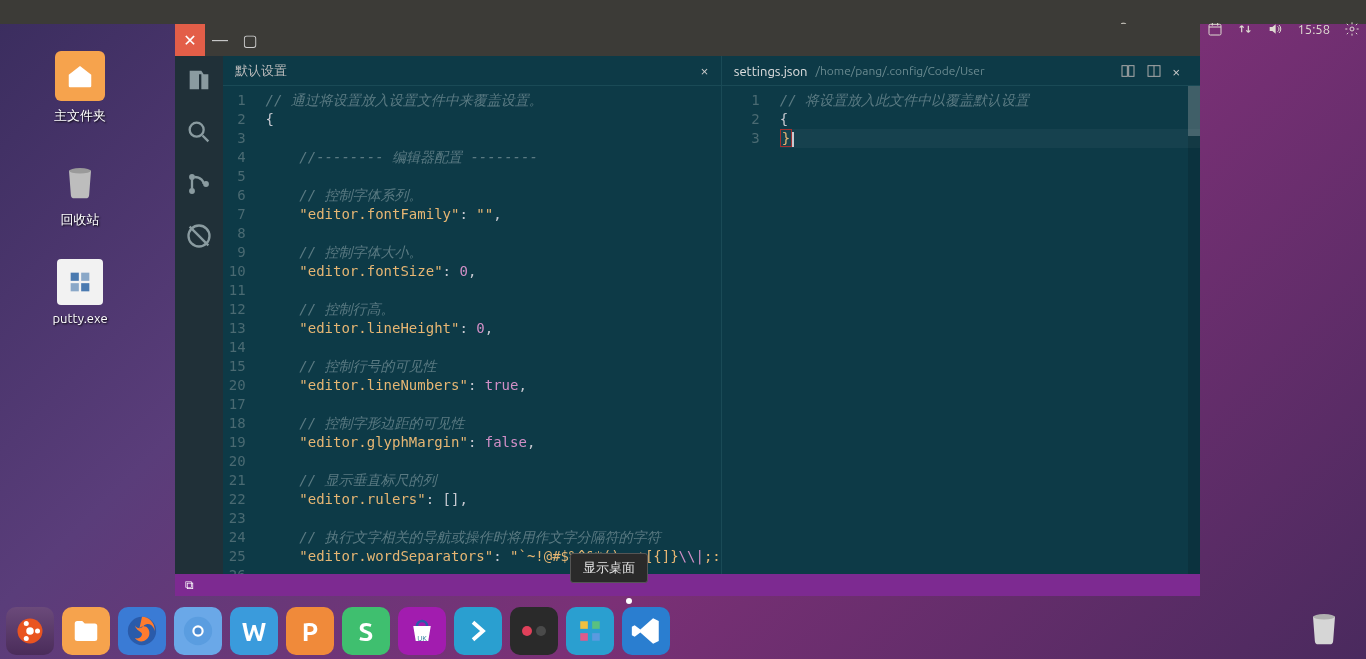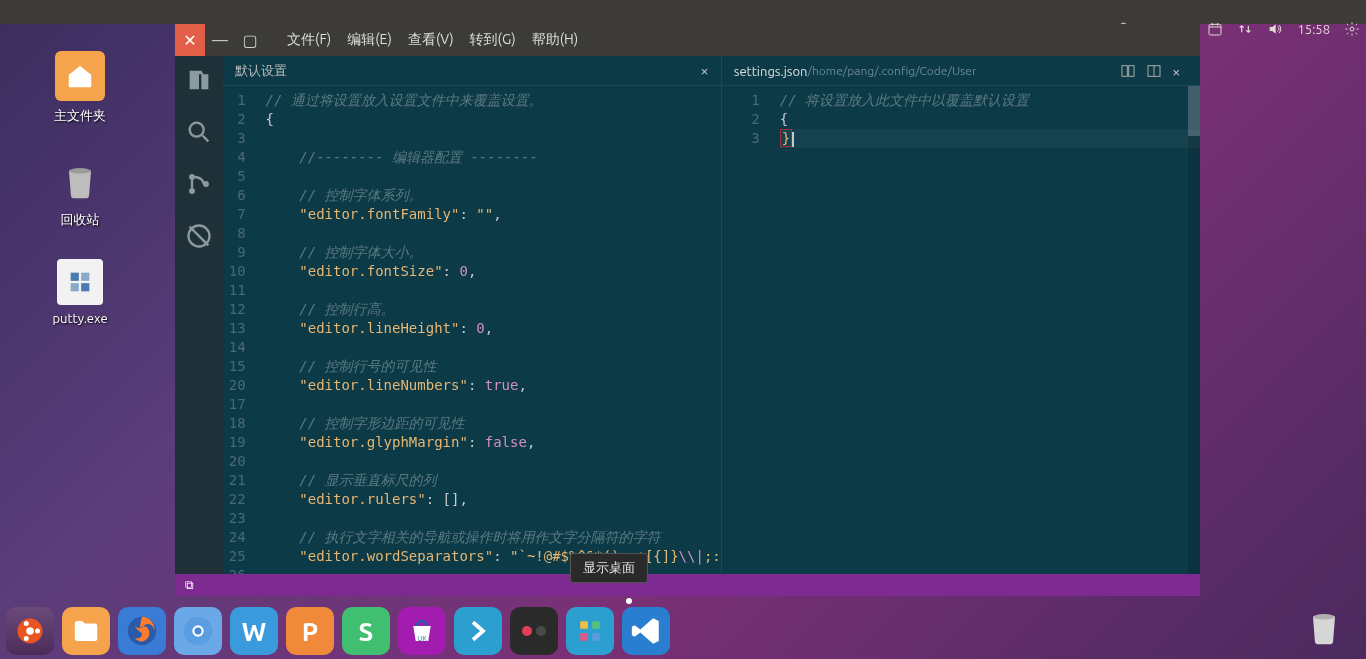--- a/index.html
+++ b/index.html
@@ -46,21 +46,21 @@
 .activitybar { width:48px; background:#203038; display:flex; flex-direction:column; align-items:center; padding-top:10px; gap:24px; }
 .activitybar .aicn { width:28px; height:28px; fill:#8a9ba0; cursor:pointer; }
 
 .editors { flex:1; display:flex; }
 .editor-pane { flex:1; display:flex; flex-direction:column; min-width:0; position:relative; }
 .pane-left { flex: 1.02; }
 .pane-right { flex: 0.98; border-left:1px solid #1a4a56; }
 
 .tabbar { height:30px; background:#0d3a47; display:flex; align-items:center; padding:0 12px; color:#bbb; font-size:13px; border-bottom:1px solid #1a4a56; }
 .tabbar .close { margin-left:auto; cursor:pointer; color:#ccc; font-size:15px; }
-.tabbar .path { color:#6a8a90; font-size:12px; margin-left:0; }
+.tabbar .path { color:#6a8a90; font-size:12px; margin-left:8px; }
 .tab-actions { margin-left:auto; display:flex; gap:10px; align-items:center; }
 .tab-actions svg, .tab-actions .close { width:16px; height:16px; fill:#aaa; cursor:pointer; }
 
 .code-area { flex:1; display:flex; font-family: "Consolas","DejaVu Sans Mono",monospace; font-size:14px; overflow:hidden; }
 .gutter { width:48px; text-align:right; padding:5px 10px 0 0; color:#4a6a72; line-height:19px; }
 .lines { flex:1; padding:5px 0 0 10px; line-height:19px; white-space:pre; }
 .lines .cm { color:#5a7a82; font-style:italic; }
 .lines .s { color:#e6b673; }
 .lines .p { color:#c7c9d1; }
 .lines .b { color:#d18fc6; }
@@ -171,27 +171,20 @@
     <div class="label">putty.exe</div>
   </div>
 </div>
 
 <div class="vscode">
   <div class="titlebar">
     <div class="win-controls">
       <div class="win-btn win-close">✕</div>
       <div class="win-btn win-min">—</div>
       <div class="win-btn win-max">▢</div>
-    </div>
-    <div class="menu">
-      <span>文件(F)</span>
-      <span>编辑(E)</span>
-      <span>查看(V)</span>
-      <span>转到(G)</span>
-      <span>帮助(H)</span>
     </div>
   </div>
 
   <div class="vsbody">
     <div class="activitybar">
       <svg class="aicn" viewBox="0 0 24 24">
           <path d="M4 4h10l2 3h-4v13H4V4zm10 3h6v13h-6V7z"></path>
         </svg>
       <svg class="aicn" viewBox="0 0 24 24">
           <circle cx="10" cy="10" r="6" fill="none" stroke="#8a9ba0" stroke-width="2"></circle>

